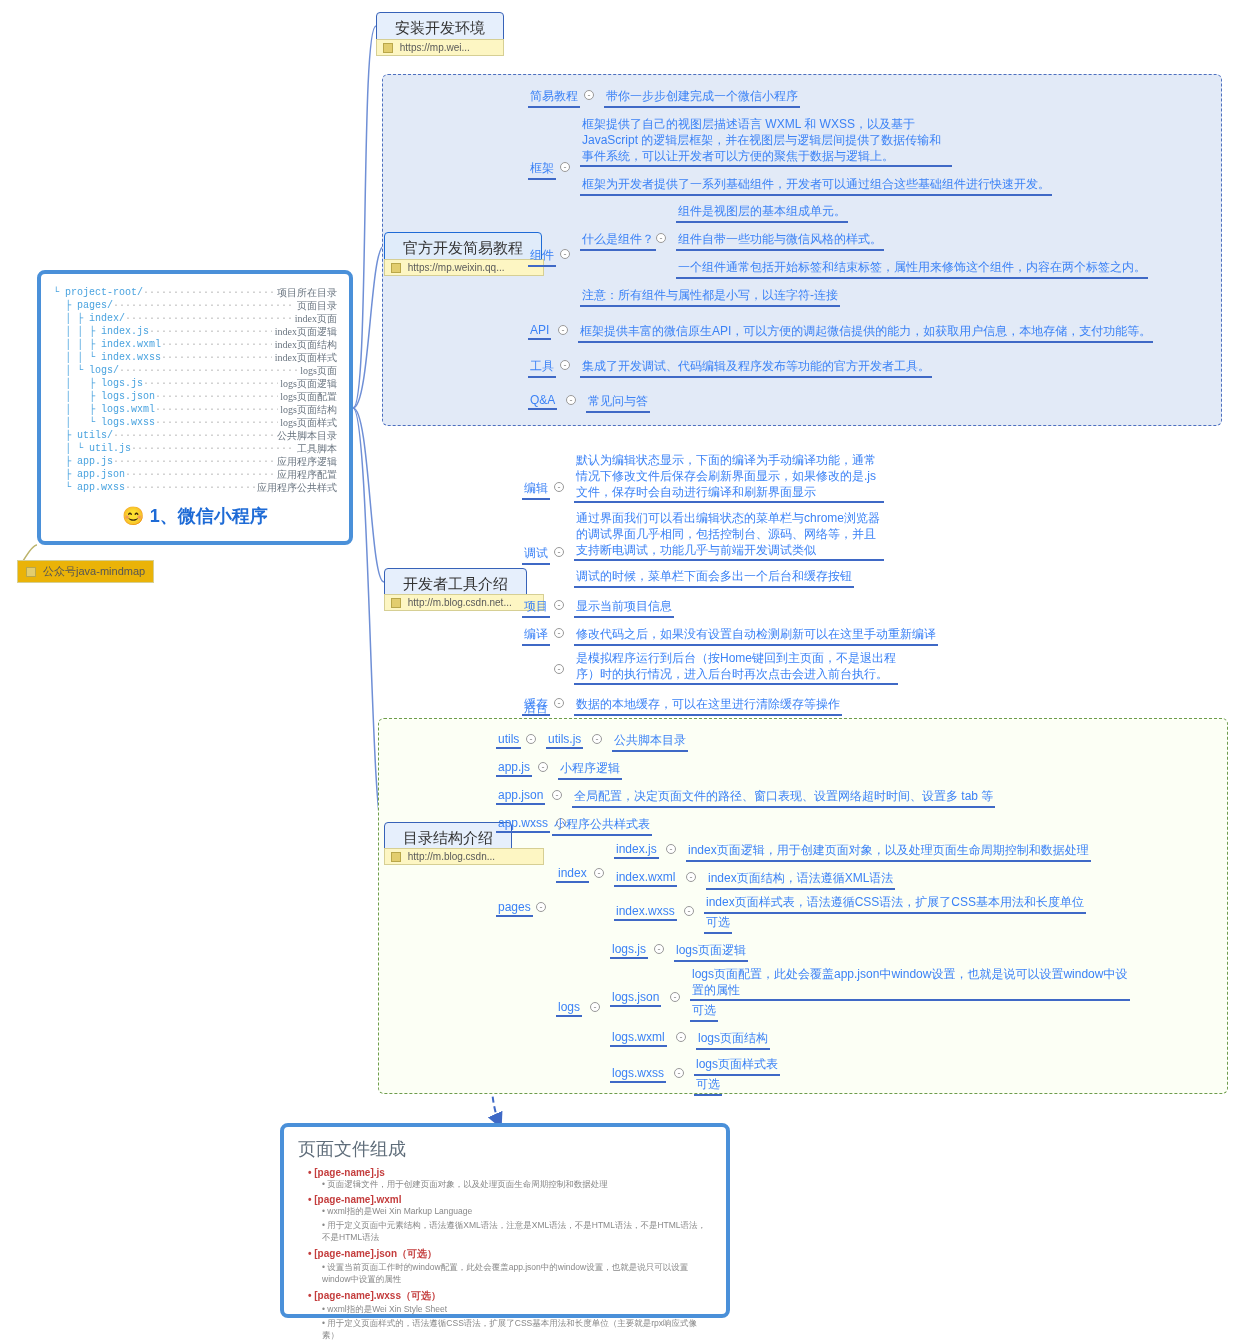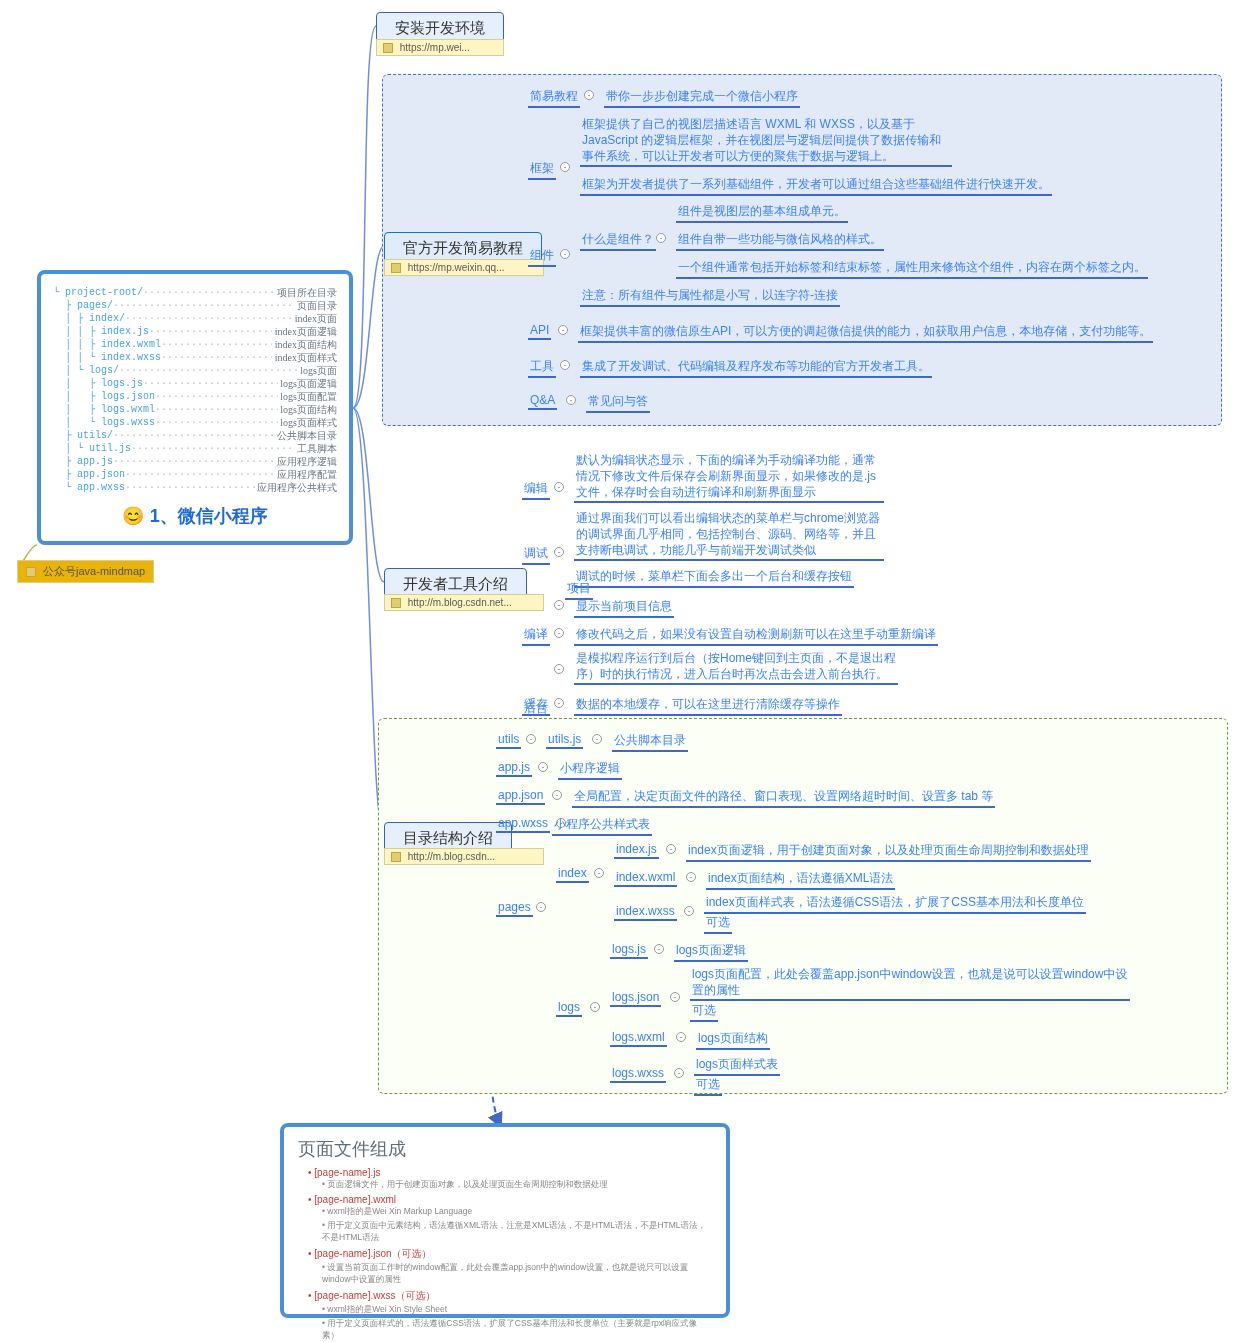--- a/index.html
+++ b/index.html
@@ -103,21 +103,21 @@
     border-radius:50%; background:#fff;
   }
   .dot::after { content:"-"; display:block; color:#888; font-size:9px; line-height:8px; text-align:center; }
 
   .multi { white-space:normal; line-height:16px; }
 
   
   .card2 { left:280px; top:1123px; width:450px; height:195px; }
   .card2-inner { padding:10px 14px 4px 14px; font-size:10px; }
   .card2-title { font-size:18px; color:#5f6d7a; margin-bottom:6px; }
-  .page-item { color:#c43d3d; font-size:10px; margin:3px 0 1px 10px; }
+  .page-item { color:#c43d3d; font-size:10px; margin:3px 0 1px 10px;font-weight:bold; }
   .page-sub { color:#888; font-size:8.5px; margin:1px 0 2px 24px; }
 </style>
 </head>
 <body>
 
 <svg class="connectors">
   <defs>
     <marker id="arrow" markerWidth="8" markerHeight="8" refX="6" refY="4" orient="auto">
       <path d="M0,0 L8,4 L0,8 Z" fill="#3f69c6"></path>
     </marker>
@@ -199,21 +199,21 @@
 
 <div class="node" style="left:522px; top:480px;">编辑</div>
 <div class="dot" style="left:554px; top:482px;"></div>
 <div class="node multi" style="left:574px; top:452px; width:310px;">默认为编辑状态显示，下面的编译为手动编译功能，通常情况下修改文件后保存会刷新界面显示，如果修改的是.js文件，保存时会自动进行编译和刷新界面显示</div>
 
 <div class="node" style="left:522px; top:545px;">调试</div>
 <div class="dot" style="left:554px; top:547px;"></div>
 <div class="node multi" style="left:574px; top:510px; width:310px;">通过界面我们可以看出编辑状态的菜单栏与chrome浏览器的调试界面几乎相同，包括控制台、源码、网络等，并且支持断电调试，功能几乎与前端开发调试类似</div>
 <div class="node" style="left:574px; top:568px;">调试的时候，菜单栏下面会多出一个后台和缓存按钮</div>
 
-<div class="node" style="left:522px; top:580px;margin-left:43px;">项目</div>
+<div class="node" style="left:522px; top:598px;">项目</div>
 <div class="dot" style="left:554px; top:600px;"></div>
 <div class="node" style="left:574px; top:598px;">显示当前项目信息</div>
 
 <div class="node" style="left:522px; top:626px;">编译</div>
 <div class="dot" style="left:554px; top:628px;"></div>
 <div class="node" style="left:574px; top:626px;">修改代码之后，如果没有设置自动检测刷新可以在这里手动重新编译</div>
 
 <div class="node" style="left:522px; top:662px;margin-top:38px;">后台</div>
 <div class="dot" style="left:554px; top:664px;"></div>
 <div class="node multi" style="left:574px; top:650px; width:324px;">是模拟程序运行到后台（按Home键回到主页面，不是退出程序）时的执行情况，进入后台时再次点击会进入前台执行。</div>

